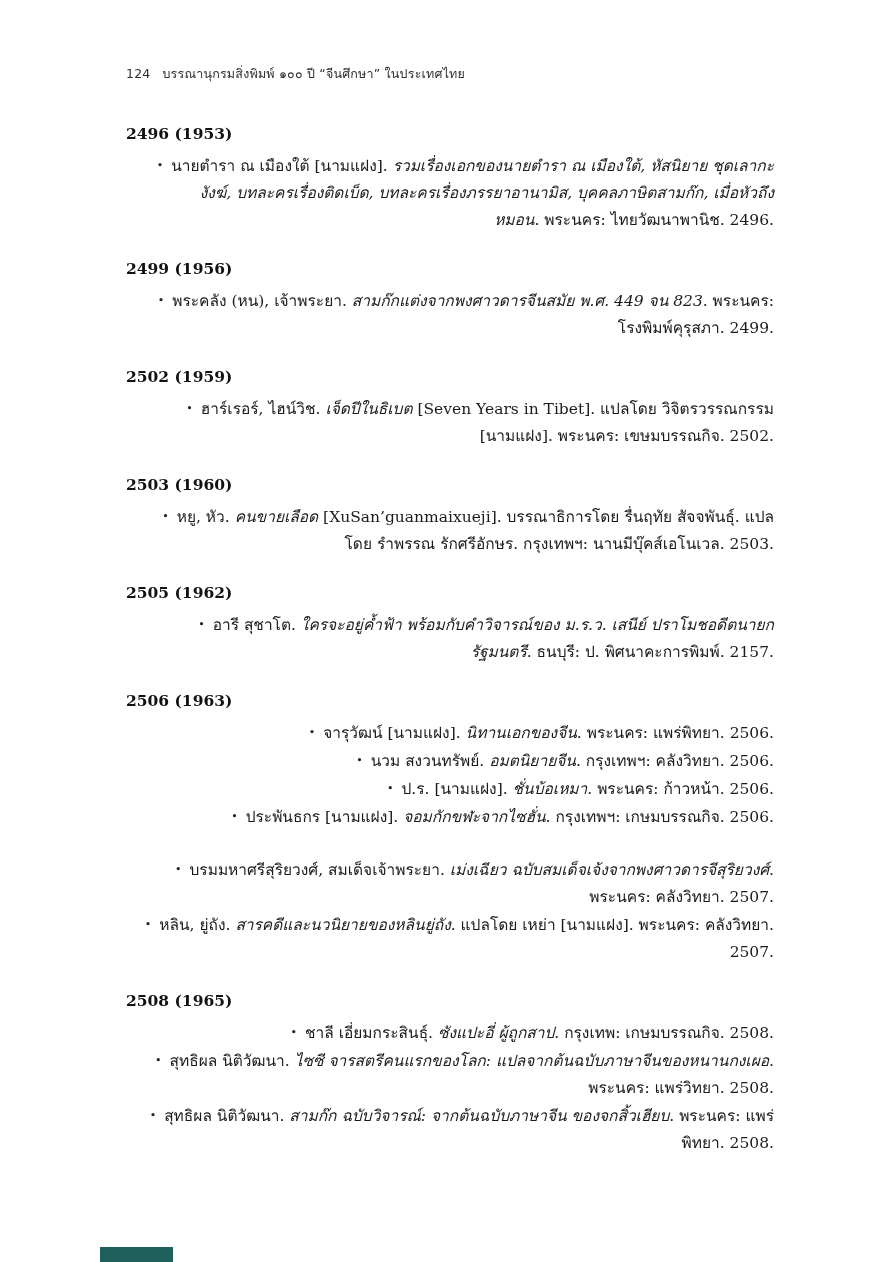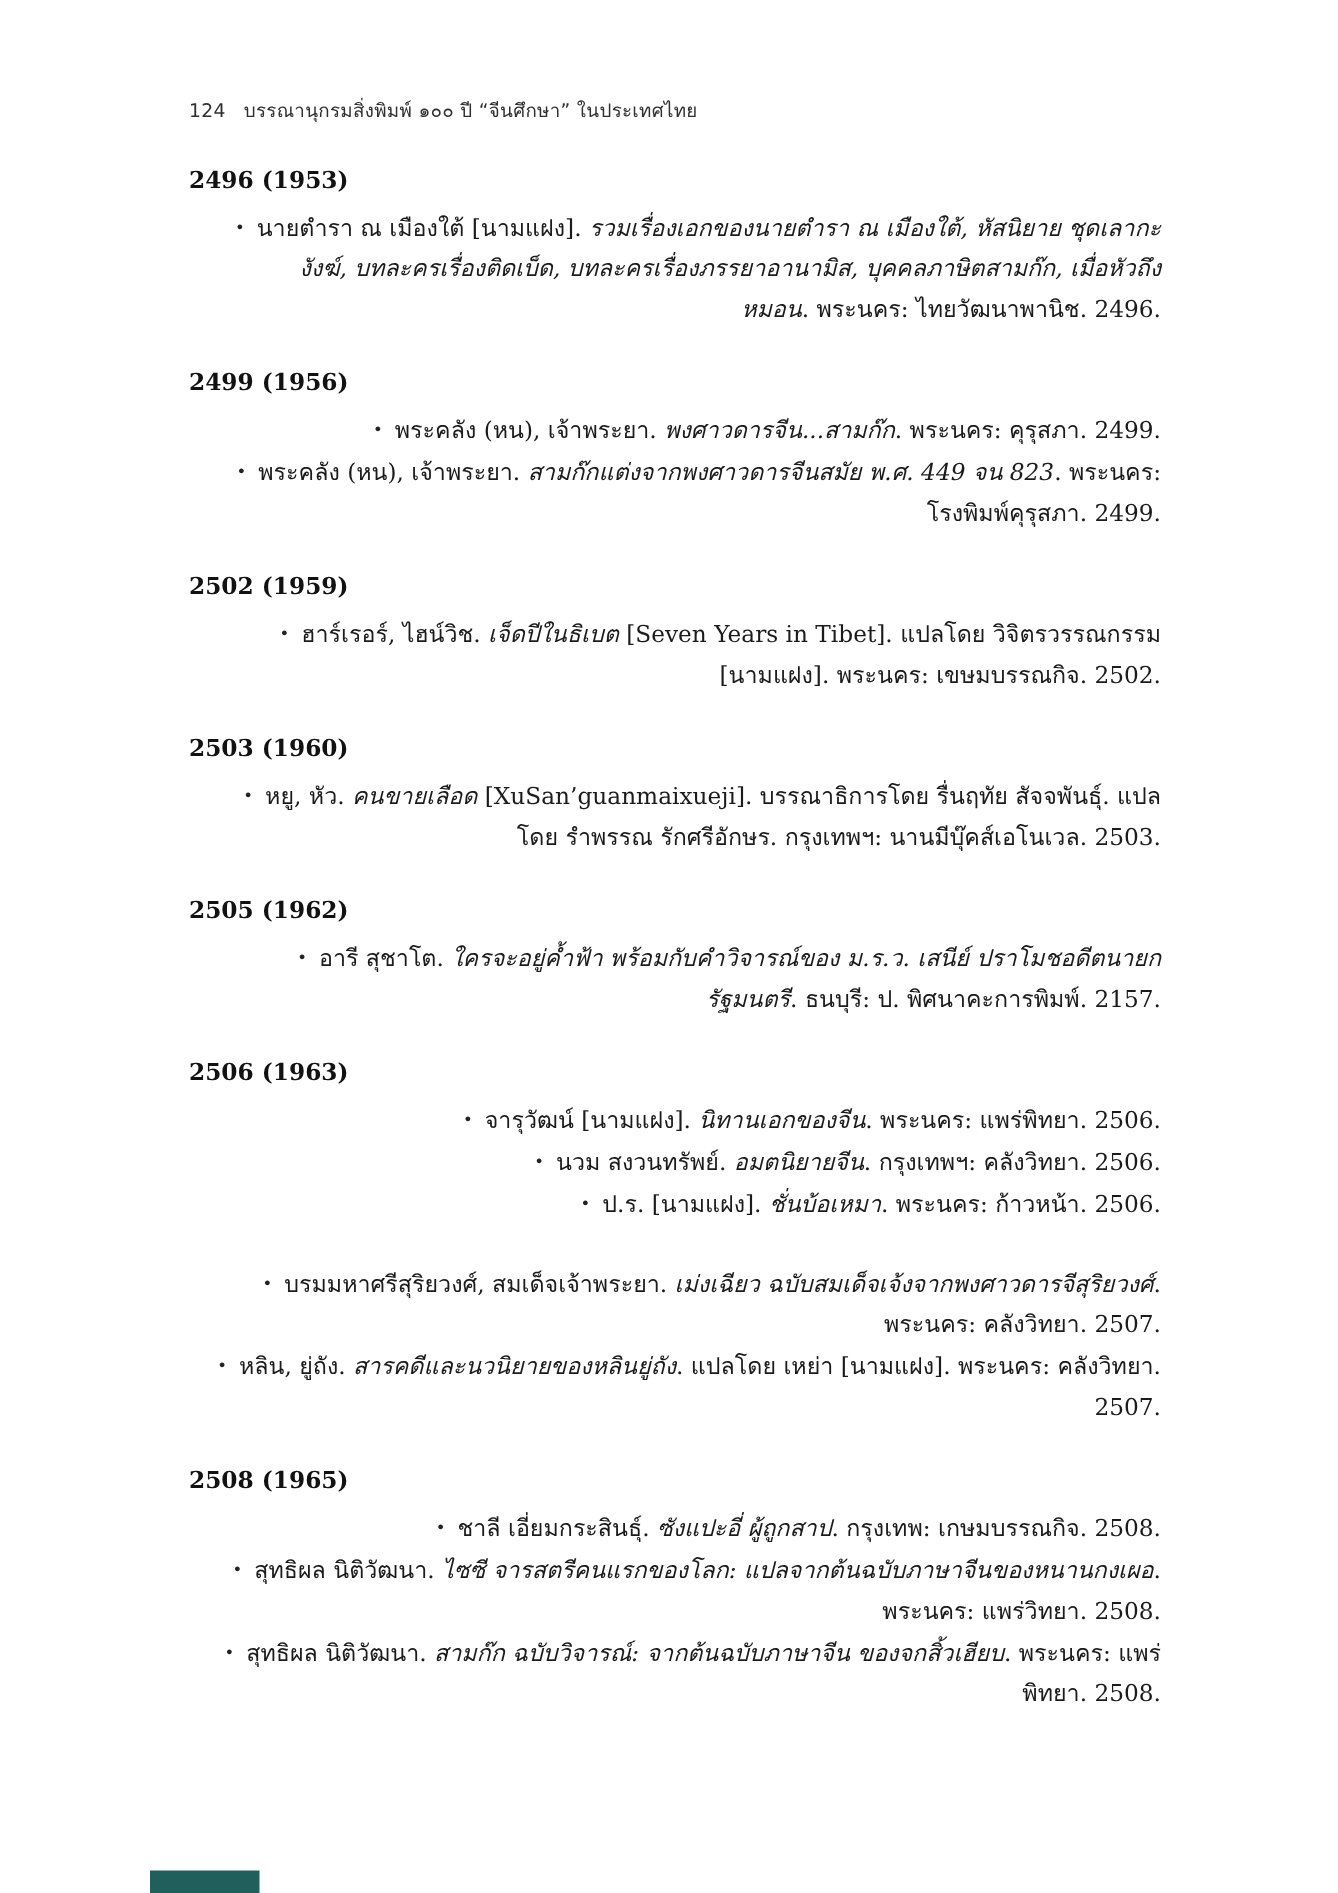--- a/index.html
+++ b/index.html
@@ -24,21 +24,21 @@
     gap: 12px;
     font-family: "DejaVu Sans", "Liberation Sans", sans-serif;
     font-size: 12.5px;
     letter-spacing: 0.2px;
     color: #2f2f2f;
     white-space: nowrap;
   }
   .page-number { font-weight: 400; }
   .content {
     position: absolute;
-    top: 110px;
+    top: 124px;
     left: 126px;
     width: 648px;
   }
   .year-section { margin: 0 0 25px 0; }
   .year-heading {
     margin: 0 0 9px 0;
     font-family: "DejaVu Serif", "Liberation Serif", serif;
     font-size: 15.5px;
     line-height: 19px;
     font-weight: 700;
@@ -80,40 +80,40 @@
   <span class="header-title">บรรณานุกรมสิ่งพิมพ์ ๑๐๐ ปี “จีนศึกษา” ในประเทศไทย</span>
 </header>
 
 <main class="content">
     <section class="year-section">
       <h2 class="year-heading">2496 (1953)</h2>
       <p class="entry"><span class="bullet">•</span><span class="part">นายตำรา ณ เมืองใต้ [นามแฝง]. </span><span class="part italic">รวมเรื่องเอกของนายตำรา ณ เมืองใต้, หัสนิยาย ชุดเลากะงังฆ์, บทละครเรื่องติดเบ็ด, บทละครเรื่องภรรยาอานามิส, บุคคลภาษิตสามก๊ก, เมื่อหัวถึงหมอน</span><span class="part">. พระนคร: ไทยวัฒนาพานิช. 2496.</span></p>
     </section>
     <section class="year-section">
       <h2 class="year-heading">2499 (1956)</h2>
-      <p class="entry"><span class="bullet">•</span><span class="part">พระคลัง (หน), เจ้าพระยา. </span><span class="part italic">พงศาวดารจีน...สามก๊ก</span><span class="part">. พระนคร: คุรุสภา. 2499.</span></p>
       <p class="entry"><span class="bullet">•</span><span class="part">พระคลัง (หน), เจ้าพระยา. </span><span class="part italic">สามก๊กแต่งจากพงศาวดารจีนสมัย พ.ศ. 449 จน 823</span><span class="part">. พระนคร: โรงพิมพ์คุรุสภา. 2499.</span></p>
     </section>
     <section class="year-section">
       <h2 class="year-heading">2502 (1959)</h2>
       <p class="entry"><span class="bullet">•</span><span class="part">ฮาร์เรอร์, ไฮน์วิช. </span><span class="part italic">เจ็ดปีในธิเบต</span><span class="part"> [Seven Years in Tibet]. แปลโดย วิจิตรวรรณกรรม [นามแฝง]. พระนคร: เขษมบรรณกิจ. 2502.</span></p>
     </section>
     <section class="year-section">
       <h2 class="year-heading">2503 (1960)</h2>
       <p class="entry"><span class="bullet">•</span><span class="part">หยู, หัว. </span><span class="part italic">คนขายเลือด</span><span class="part"> [XuSan’guanmaixueji]. บรรณาธิการโดย รื่นฤทัย สัจจพันธุ์. แปลโดย รำพรรณ รักศรีอักษร. กรุงเทพฯ: นานมีบุ๊คส์เอโนเวล. 2503.</span></p>
     </section>
     <section class="year-section">
       <h2 class="year-heading">2505 (1962)</h2>
       <p class="entry"><span class="bullet">•</span><span class="part">อารี สุชาโต. </span><span class="part italic">ใครจะอยู่ค้ำฟ้า พร้อมกับคำวิจารณ์ของ ม.ร.ว. เสนีย์ ปราโมชอดีตนายกรัฐมนตรี</span><span class="part">. ธนบุรี: ป. พิศนาคะการพิมพ์. 2157.</span></p>
     </section>
     <section class="year-section">
       <h2 class="year-heading">2506 (1963)</h2>
       <p class="entry"><span class="bullet">•</span><span class="part">จารุวัฒน์ [นามแฝง]. </span><span class="part italic">นิทานเอกของจีน</span><span class="part">. พระนคร: แพร่พิทยา. 2506.</span></p>
       <p class="entry"><span class="bullet">•</span><span class="part">นวม สงวนทรัพย์. </span><span class="part italic">อมตนิยายจีน</span><span class="part">. กรุงเทพฯ: คลังวิทยา. 2506.</span></p>
       <p class="entry"><span class="bullet">•</span><span class="part">ป.ร. [นามแฝง]. </span><span class="part italic">ชั่นบ้อเหมา</span><span class="part">. พระนคร: ก้าวหน้า. 2506.</span></p>
+      <p class="entry"><span class="bullet">•</span><span class="part">ประพันธกร [นามแฝง]. </span><span class="part italic">จอมกักขฬะจากไซฮั่น</span><span class="part">. กรุงเทพฯ: เกษมบรรณกิจ. 2506.</span></p>
     </section>
     <section class="year-section">
       <p class="entry"><span class="bullet">•</span><span class="part">บรมมหาศรีสุริยวงศ์, สมเด็จเจ้าพระยา. </span><span class="part italic">เม่งเฉียว ฉบับสมเด็จเจ้งจากพงศาวดารจีสุริยวงศ์</span><span class="part">. พระนคร: คลังวิทยา. 2507.</span></p>
       <p class="entry"><span class="bullet">•</span><span class="part">หลิน, ยู่ถัง. </span><span class="part italic">สารคดีและนวนิยายของหลินยู่ถัง</span><span class="part">. แปลโดย เหย่า [นามแฝง]. พระนคร: คลังวิทยา. 2507.</span></p>
     </section>
     <section class="year-section">
       <h2 class="year-heading">2508 (1965)</h2>
       <p class="entry"><span class="bullet">•</span><span class="part">ชาลี เอี่ยมกระสินธุ์. </span><span class="part italic">ซังแปะอี่ ผู้ถูกสาป</span><span class="part">. กรุงเทพ: เกษมบรรณกิจ. 2508.</span></p>
       <p class="entry"><span class="bullet">•</span><span class="part">สุทธิผล นิติวัฒนา. </span><span class="part italic">ไซซี จารสตรีคนแรกของโลก: แปลจากต้นฉบับภาษาจีนของหนานกงเผอ</span><span class="part">. พระนคร: แพร่วิทยา. 2508.</span></p>
       <p class="entry"><span class="bullet">•</span><span class="part">สุทธิผล นิติวัฒนา. </span><span class="part italic">สามก๊ก ฉบับวิจารณ์: จากต้นฉบับภาษาจีน ของจกสิ้วเฮียบ</span><span class="part">. พระนคร: แพร่พิทยา. 2508.</span></p>

